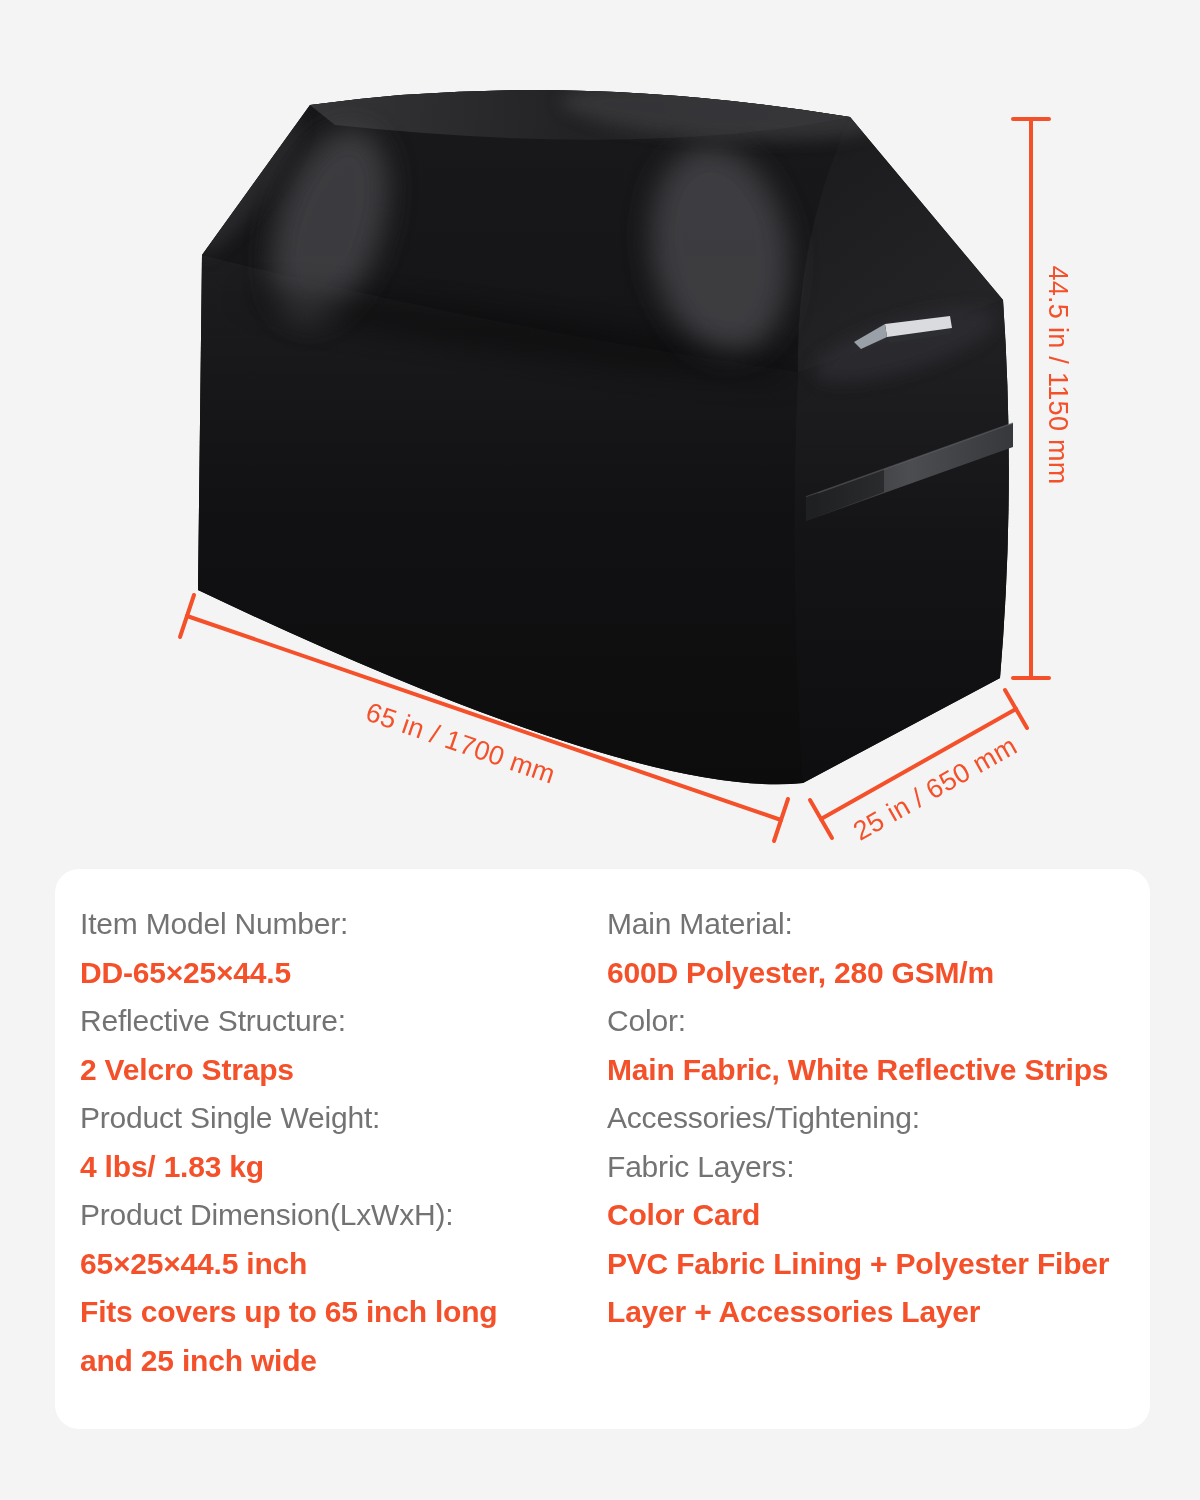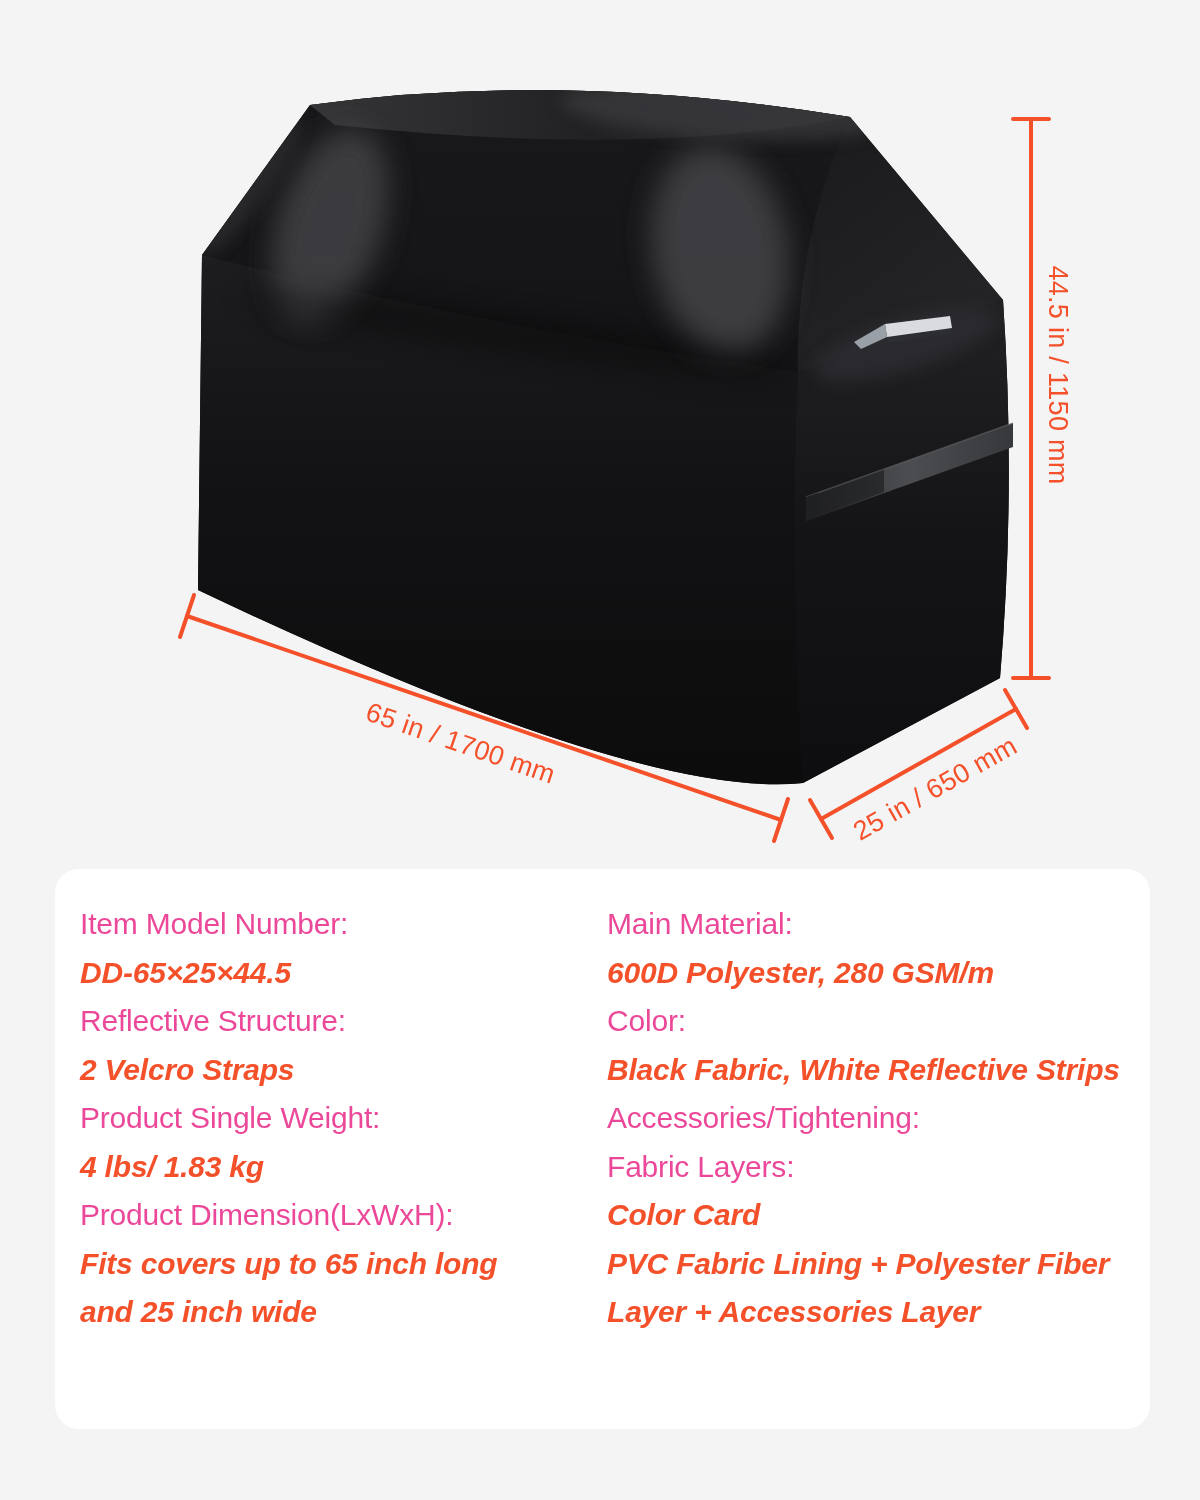--- a/index.html
+++ b/index.html
@@ -30,22 +30,22 @@
   .spec-col {
     position:absolute;
     top:31px;
     font-size:30px;
     line-height:48.5px;
     letter-spacing:-0.2px;
     white-space:nowrap;
   }
   .spec-col.left  { left:25px;  }
   .spec-col.right { left:552px; }
-  .spec-col .label { color:#ec4899; font-weight:400; }
-  .spec-col .value { color:#f4502a; font-weight:700;font-style:italic; }
+  .spec-col .label { color:#737373; font-weight:400; }
+  .spec-col .value { color:#f4502a; font-weight:700; }
 </style>
 </head>
 <body>
 
 <div class="stage">
 
   <svg class="scene" width="1200" height="870" viewBox="0 0 1200 870">
     <defs>
       <linearGradient id="gFront" x1="0" y1="0" x2="0" y2="1">
         <stop offset="0" stop-color="#1d1d1f"></stop>
@@ -145,29 +145,30 @@
   <div class="card">
     <div class="spec-col left">
 
     <div class="row label">Item Model Number:</div>
         <div class="row value">DD-65×25×44.5</div>
         <div class="row label">Reflective Structure:</div>
         <div class="row value">2 Velcro Straps</div>
         <div class="row label">Product Single Weight:</div>
         <div class="row value">4 lbs/ 1.83 kg</div>
         <div class="row label">Product Dimension(LxWxH):</div>
+        <div class="row value">65×25×44.5 inch</div>
         <div class="row value">Fits covers up to 65 inch long</div>
         <div class="row value">and 25 inch wide</div>
       </div>
     <div class="spec-col right">
 
     <div class="row label">Main Material:</div>
         <div class="row value">600D Polyester, 280 GSM/m</div>
         <div class="row label">Color:</div>
-        <div class="row value">Black Fabric, White Reflective Strips</div>
+        <div class="row value">Main Fabric, White Reflective Strips</div>
         <div class="row label">Accessories/Tightening:</div>
         <div class="row label">Fabric Layers:</div>
         <div class="row value">Color Card</div>
         <div class="row value">PVC Fabric Lining + Polyester Fiber</div>
         <div class="row value">Layer + Accessories Layer</div>
       </div>
   </div>
 
 </div>
 

